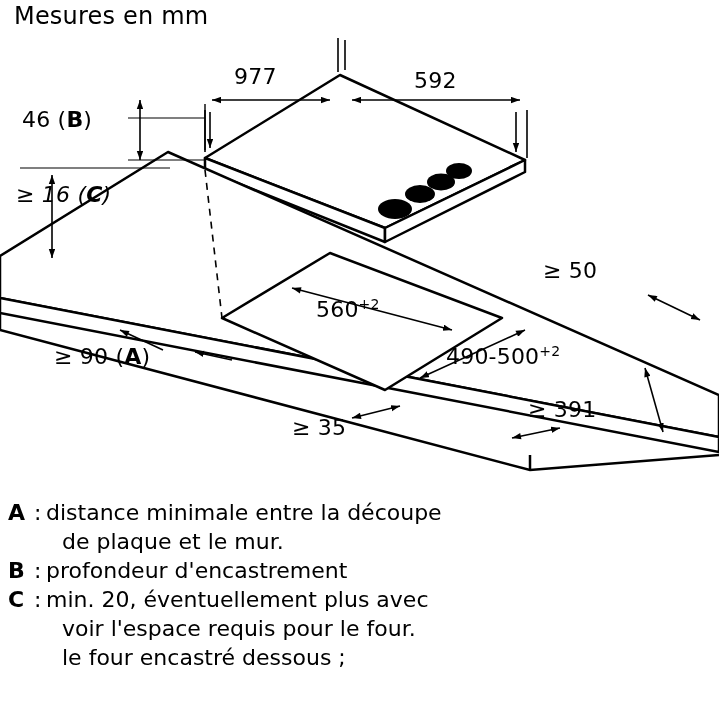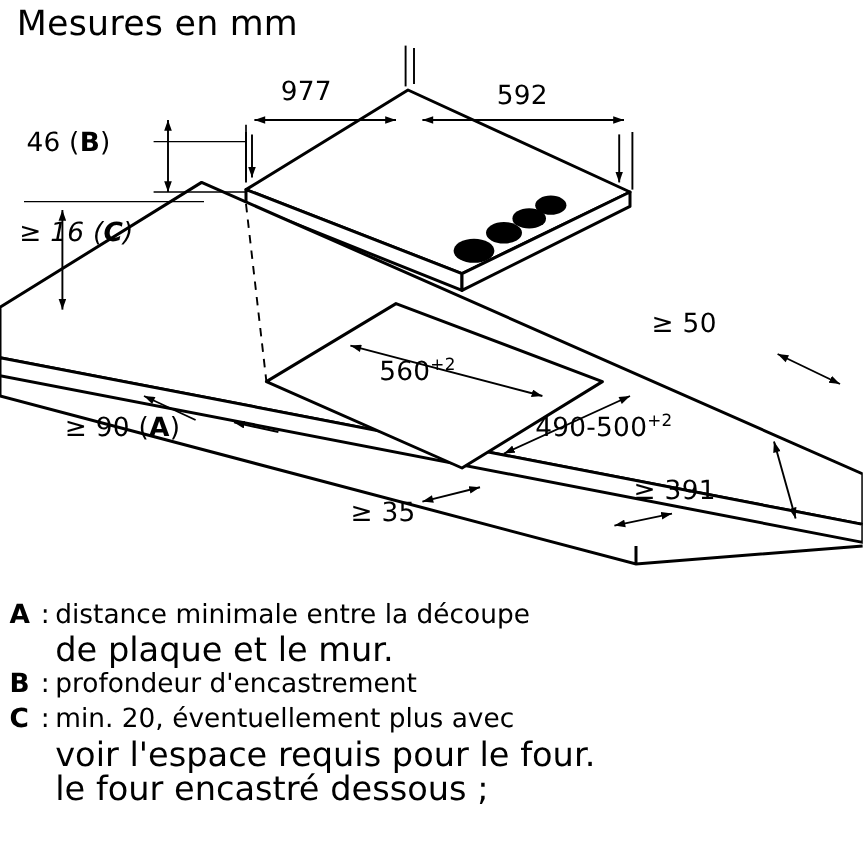--- a/index.html
+++ b/index.html
@@ -17,21 +17,21 @@
   }
   #sheet {
     position: relative;
     width: 719px;
     height: 720px;
   }
   .title {
     position: absolute;
     left: 14px;
     top: 2px;
-    font-size: 29px;
+    font-size: 24px;
     letter-spacing: 0.2px;
     text-align: center;
   }
   svg.drawing {
     position: absolute;
     left: 0;
     top: 0;
     width: 719px;
     height: 720px;
   }
@@ -66,22 +66,22 @@
     flex: 0 0 26px;
   }
   .legend-colon {
     width: 12px;
     flex: 0 0 12px;
   }
   .legend-text {
     flex: 1 1 auto;
   }
   .legend-cont {
-    margin-left: 38px;
-    font-size: 28px;
+    margin-left: 54px;
+    font-size: 22px;
     line-height: 29px;
   }
 </style>
 </head>
 <body>
 
 <div id="sheet">
 
   <div class="title">Mesures en mm</div>
 

